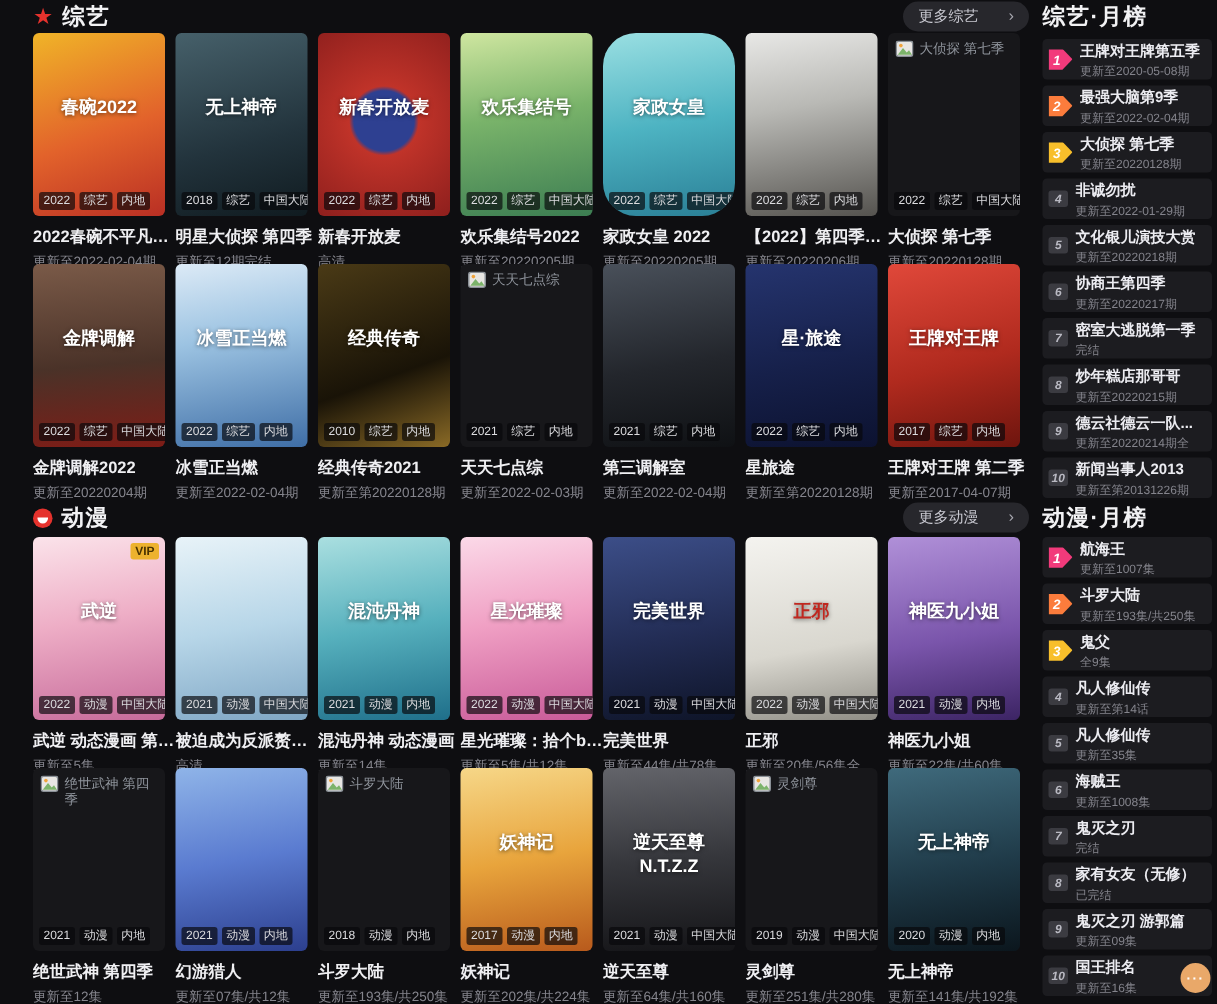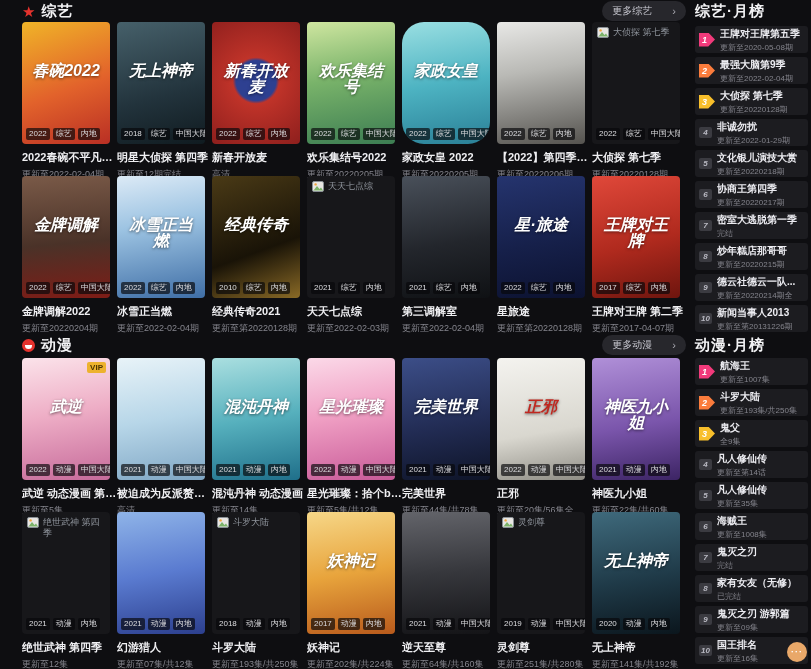--- a/index.html
+++ b/index.html
@@ -16,22 +16,22 @@
         border-radius:0 0 7px 7px;background:#fff;}
   .more-pill{margin-left:auto;display:flex;align-items:center;gap:20px;background:#27272c;
         color:#c9c9d1;font-size:10px;padding:3px 10px;border-radius:999px;cursor:pointer;}
   .more-pill .chev{font-size:11px;color:#a8a8b0;}
 
   .cards-row{position:absolute;left:0;display:flex;gap:7px;}
   .card{width:88px;cursor:pointer;}
   .poster{position:relative;width:88px;height:122px;border-radius:4px;overflow:hidden;background:#222;}
   .poster.broken{background:#17171a;}
   .ptext{position:absolute;left:0;right:0;top:34%;padding:0 5px;text-align:center;
-        font-size:16px;font-weight:bold;color:#fff;line-height:16px;
-        text-shadow:0 1px 3px rgba(0,0,0,.55);font-style:italic;}
+        font-size:12px;font-weight:bold;color:#fff;line-height:16px;
+        text-shadow:0 1px 3px rgba(0,0,0,.55);}
   .alt{position:absolute;left:5px;top:5px;right:2px;display:flex;gap:4px;align-items:flex-start;
         color:#8f949c;font-size:9px;line-height:11px;}
   .bi{flex:0 0 auto;display:inline-block;margin-top:0px;}
   .vip{position:absolute;top:4px;right:4px;background:#edb22e;color:#4a3300;font-weight:bold;
         font-size:8px;padding:1px 3px;border-radius:2px;}
   .badges{position:absolute;left:4px;bottom:4px;display:flex;gap:3px;margin-top:29px;}
   .badge{background:rgba(8,8,10,.68);color:#dcdcdf;font-size:8px;line-height:8px;
         padding:2px 3px;border-radius:2px;white-space:nowrap;}
   .ct{margin-top:6px;width:95px;font-size:11px;font-weight:bold;color:#efeff2;
         white-space:nowrap;overflow:hidden;text-overflow:ellipsis;}
@@ -407,20 +407,21 @@
               <span class="badge">2017</span>
               <span class="badge">动漫</span>
               <span class="badge">内地</span>
             </div>
           </div>
           <div class="ct">妖神记</div>
           <div class="cs">更新至202集/共224集</div>
         </div>
         <div class="card">
           <div class="poster" style="background: linear-gradient(175deg, rgb(99, 100, 106), rgb(54, 55, 60) 50%, rgb(20, 20, 23));">
+            <div class="ptext">逆天至尊 N.T.Z.Z</div>
             <div class="badges">
               <span class="badge">2021</span>
               <span class="badge">动漫</span>
               <span class="badge">中国大陆</span>
             </div>
           </div>
           <div class="ct">逆天至尊</div>
           <div class="cs">更新至64集/共160集</div>
         </div>
         <div class="card">

